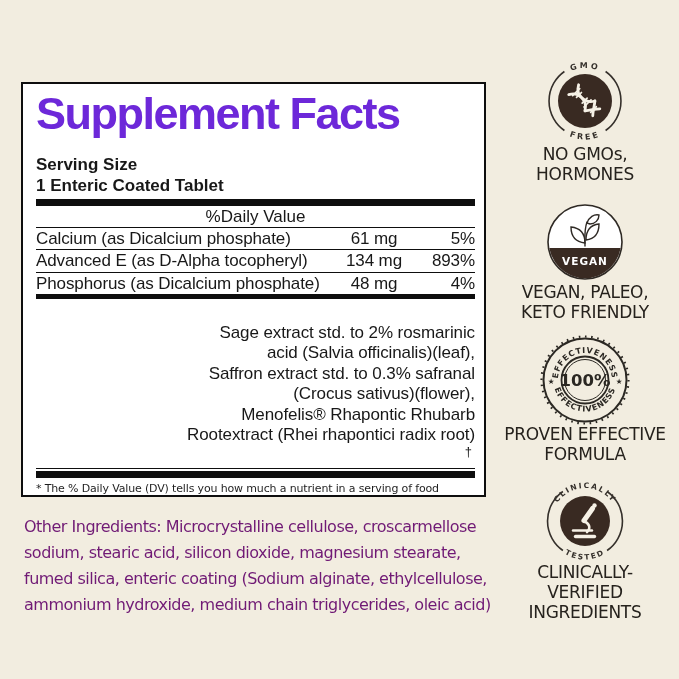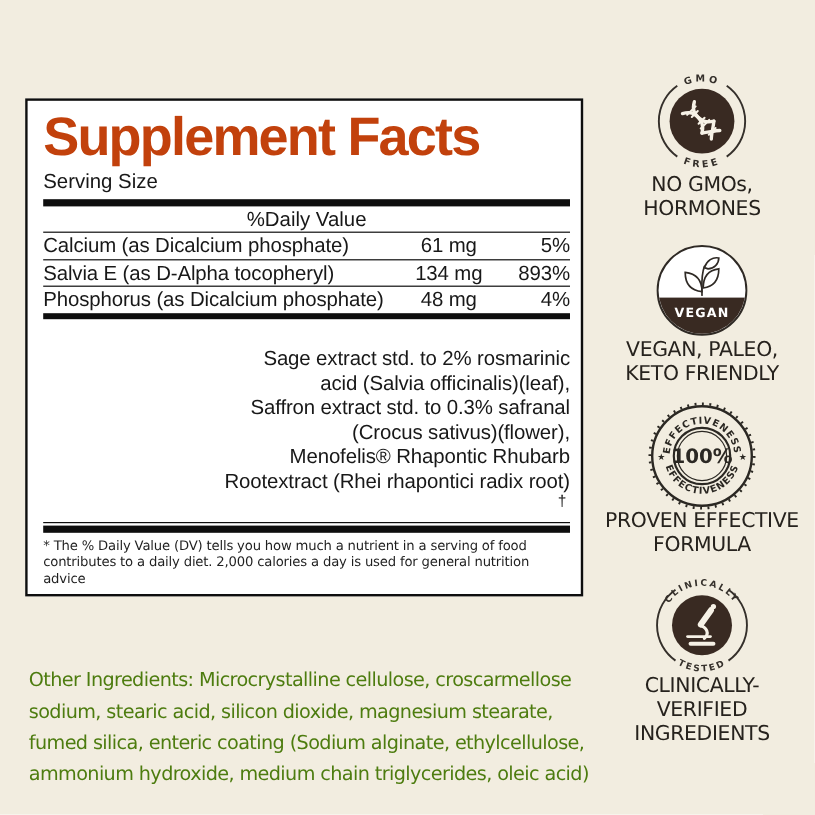--- a/index.html
+++ b/index.html
@@ -9,23 +9,23 @@
     background:#f2ede0;font-family:"Liberation Sans",sans-serif;
   }
   
   .panel{
     position:absolute;left:21px;top:82px;width:465px;height:415px;
     background:#ffffff;border:2.5px solid #0e0e0e;
     padding:0 9px 0 13px;color:#181818;overflow:hidden;
   }
   .sf-title{
     margin-top:6px;font-size:45px;line-height:48px;font-weight:bold;
-    letter-spacing:-1.5px;color:#c2410c;white-space:nowrap;
-  }
-  .serving{margin-top:4px;font-size:17px;line-height:20.5px;}
+    letter-spacing:-1.5px;color:#6d28d9;white-space:nowrap;
+  }
+  .serving{margin-top:17px;font-size:17px;line-height:20.5px;font-weight:bold;}
   .bar-thick{height:6.5px;background:#0e0e0e;margin-top:3px;}
   .bar-med{height:4px;background:#0e0e0e;}
   .thin{border-top:1.5px solid #0e0e0e;}
   .dv-header{font-size:17px;line-height:20px;padding-top:1px;text-align:center;}
   .nrow{display:flex;font-size:17px;line-height:19.5px;padding:1px 0;letter-spacing:-0.1px;}
   .nrow .n{flex:1;}
   .nrow .a{width:78px;text-align:center;}
   .nrow .d{width:62px;text-align:right;}
   .nrow.blend .n{font-weight:bold;letter-spacing:0;}
   .blend-desc{
@@ -35,54 +35,55 @@
   .blend-desc .dagger{position:absolute;right:3px;bottom:6px;font-size:13px;}
   .footnote{
     font-family:"DejaVu Sans",sans-serif;font-size:11px;line-height:14px;
     letter-spacing:-0.15px;color:#1f1f1f;
   }
   .fn1{margin-top:4px;}
   
   .other-ing{
     position:absolute;left:24px;top:514px;width:470px;
     font-family:"DejaVu Sans",sans-serif;font-size:16px;line-height:26px;
-    letter-spacing:-0.5px;color:#4d7c0f;margin-top:40px;
+    letter-spacing:-0.5px;color:#701a75;
   }
   
   .badge-svg{position:absolute;}
   .badge-label{
     position:absolute;left:485px;width:200px;text-align:center;
     font-family:"DejaVu Sans",sans-serif;font-size:17px;line-height:20px;
     font-weight:500;letter-spacing:-0.3px;color:#26221d;white-space:pre-line;
   }
   .lbl1{top:144px;} .lbl2{top:282px;} .lbl3{top:424px;} .lbl4{top:562px;}
   svg text, svg textPath{font-family:"DejaVu Sans",sans-serif;}
 </style>
 </head>
 <body>
 
 <div class="stage">
 
   <div class="panel">
     <div class="sf-title">Supplement Facts</div>
     <div class="serving">
       <div>Serving Size</div>
+      <div>1 Enteric Coated Tablet</div>
     </div>
     <div class="bar-thick"></div>
     <div class="dv-header">%Daily Value</div>
     <div class="thin"></div>
 
     <div class="nrow">
       <span class="n">Calcium (as Dicalcium phosphate)</span>
       <span class="a">61 mg</span>
       <span class="d">5%</span>
     </div>
     <div class="thin"></div>
     <div class="nrow">
-      <span class="n">Salvia E (as D-Alpha tocopheryl)</span>
+      <span class="n">Advanced E (as D-Alpha tocopheryl)</span>
       <span class="a">134 mg</span>
       <span class="d">893%</span>
     </div>
     <div class="thin"></div>
     <div class="nrow">
       <span class="n">Phosphorus (as Dicalcium phosphate)</span>
       <span class="a">48 mg</span>
       <span class="d">4%</span>
     </div>
     <div class="bar-med"></div>

